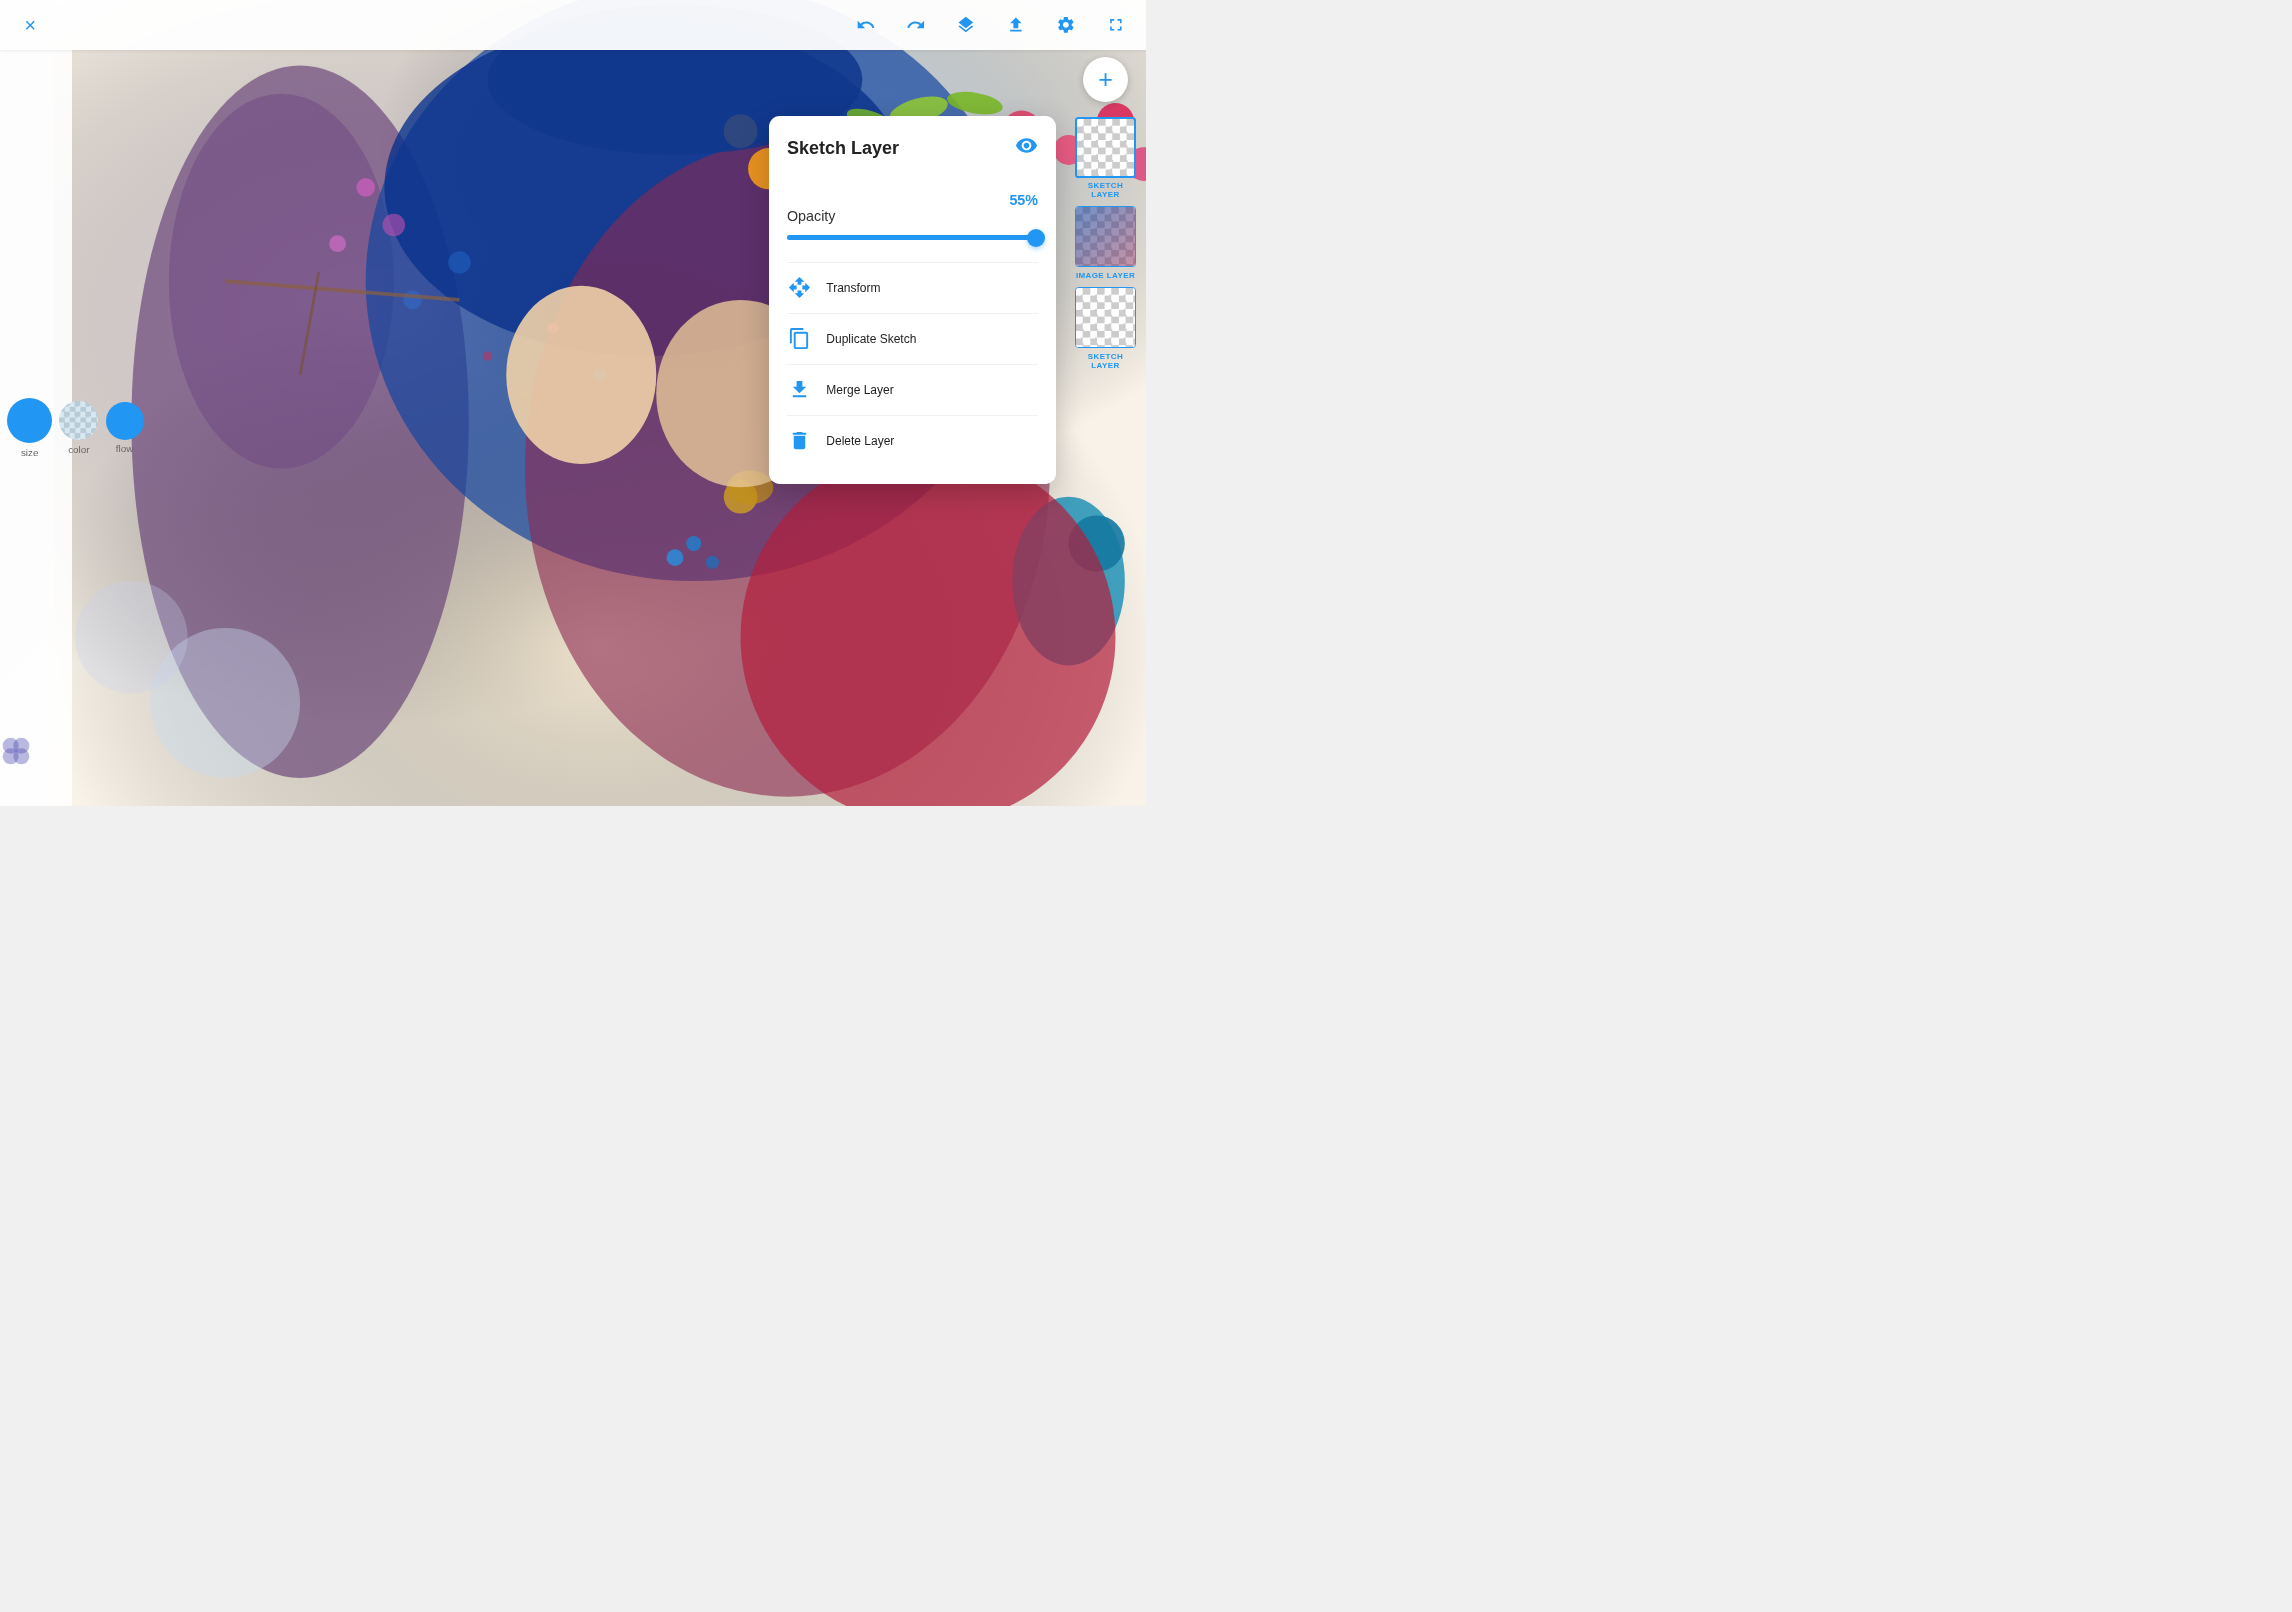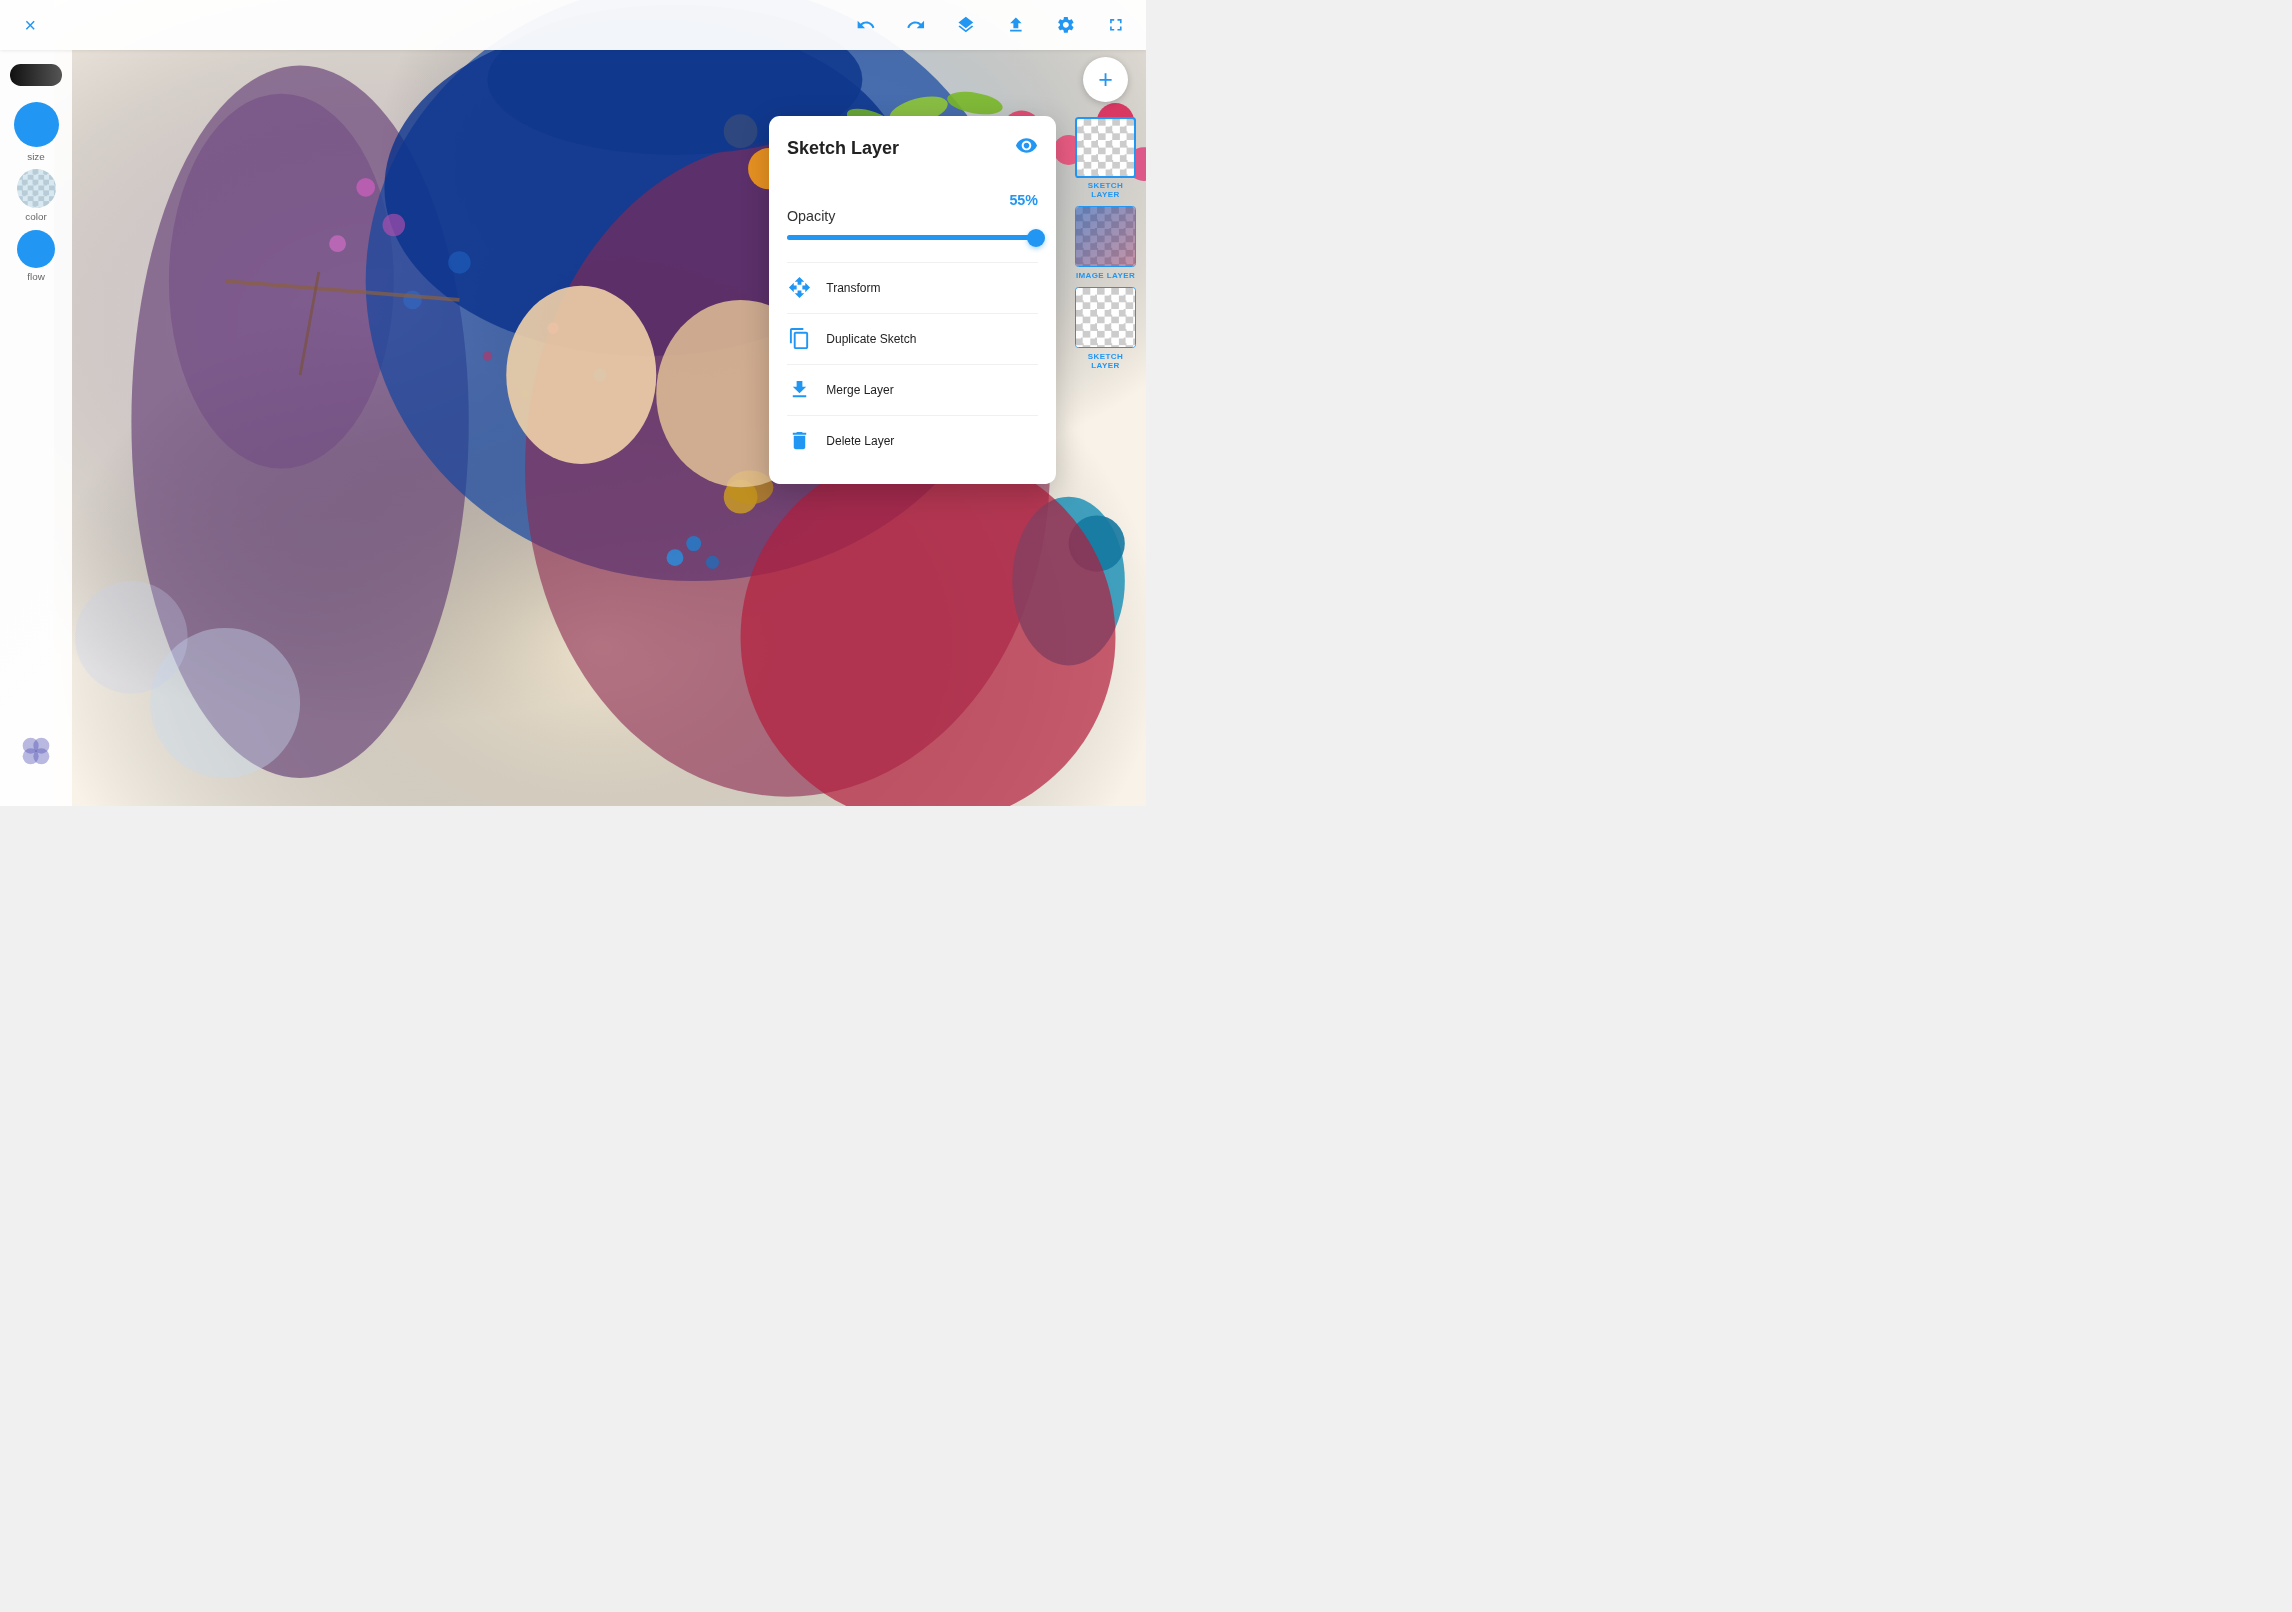--- a/index.html
+++ b/index.html
@@ -72,21 +72,21 @@
       font-size: 19.7px;
     }
 
     
     #left-panel {
       position: absolute;
       top: 50px; left: 0;
       width: 72px; height: calc(100% - 50px);
       background: rgba(255,255,255,0.9);
       display: flex;
-      flex-direction: column;
+      flex-direction: row;
       align-items: center;
       padding: 14.3px 0;
       gap: 7.2px;
       z-index: 50;
     }
 
     .tool-circle {
       display: flex;
       flex-direction: column;
       align-items: center;

